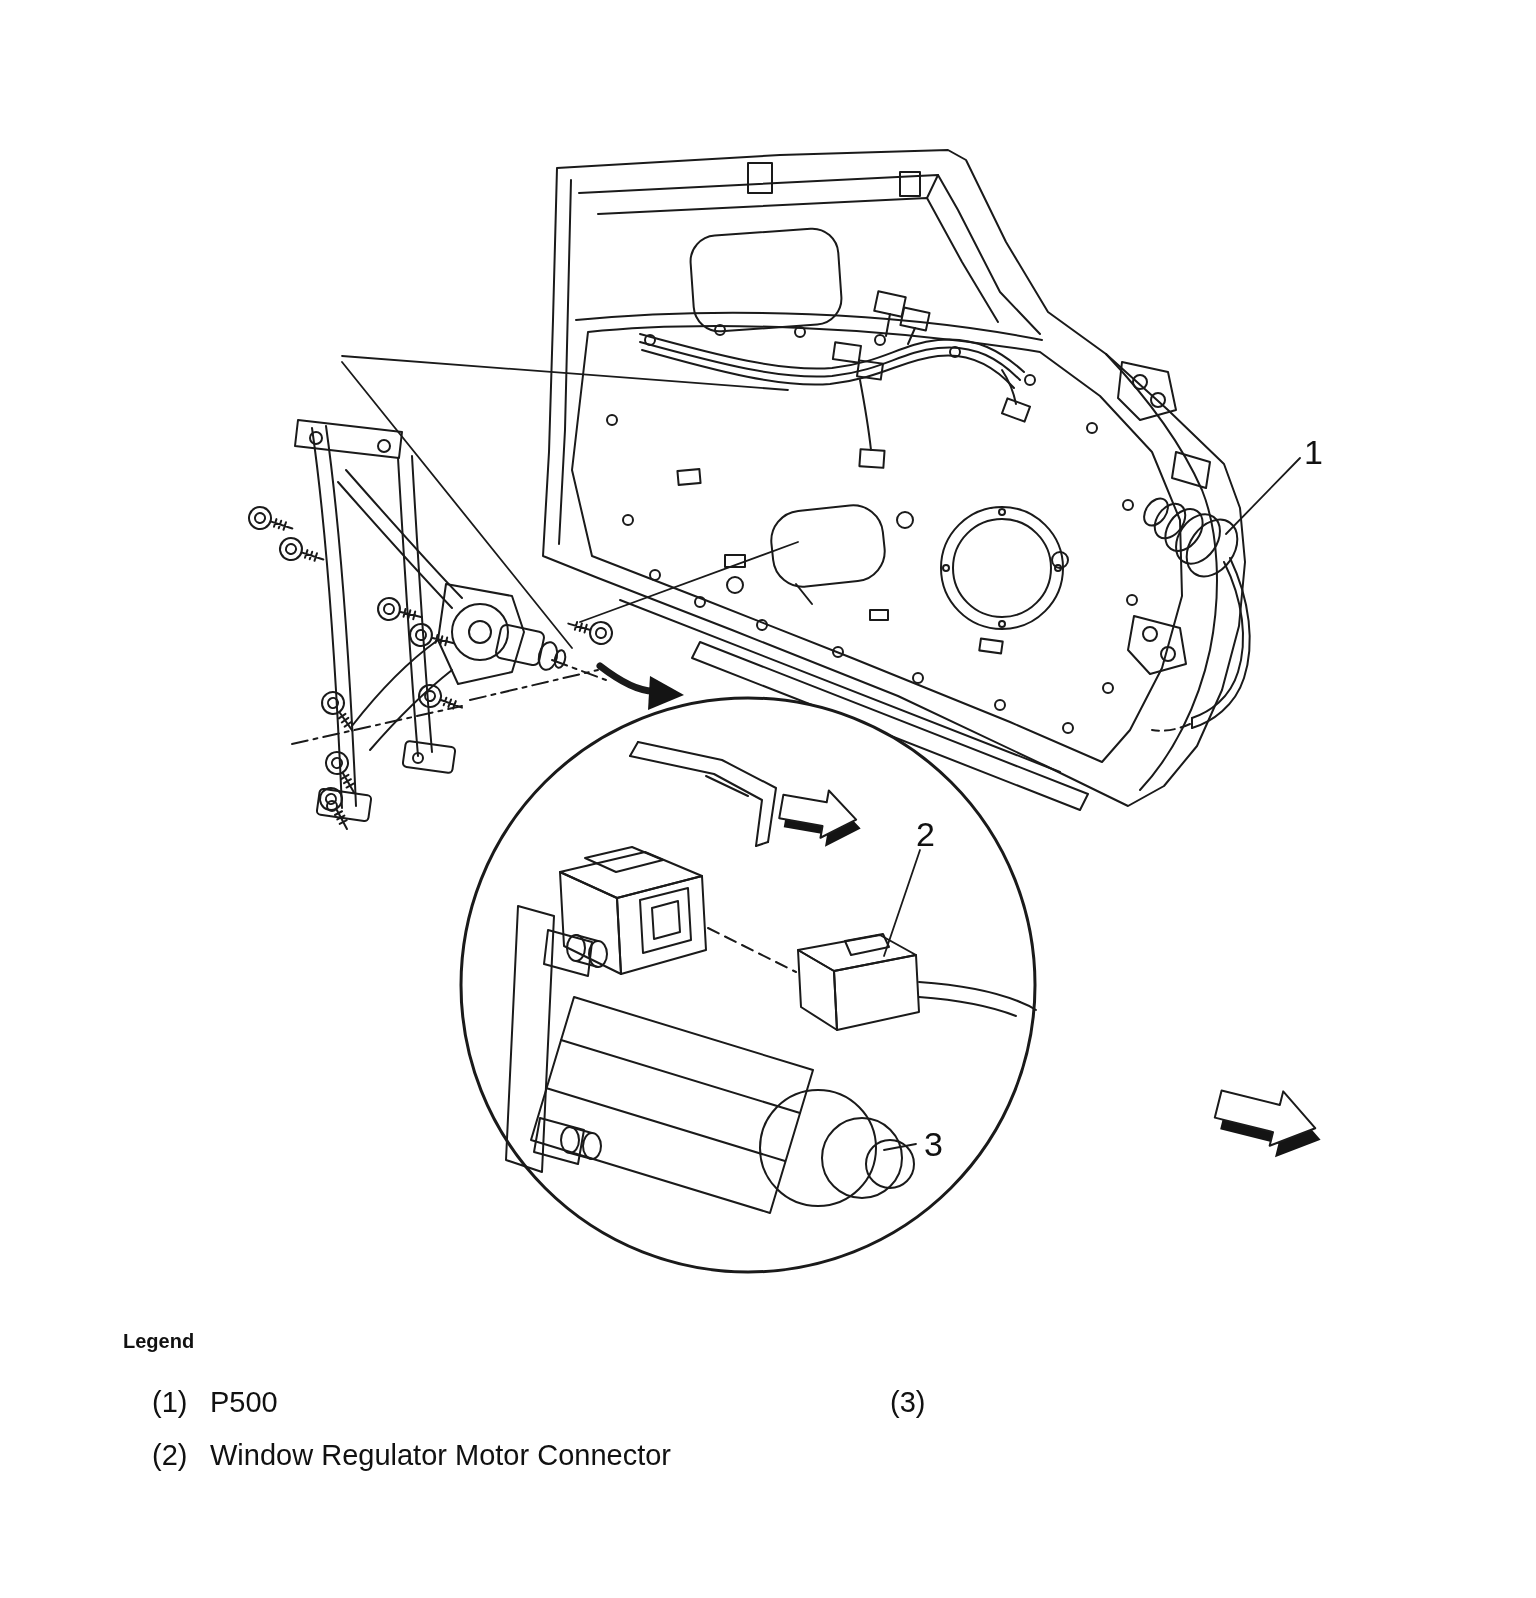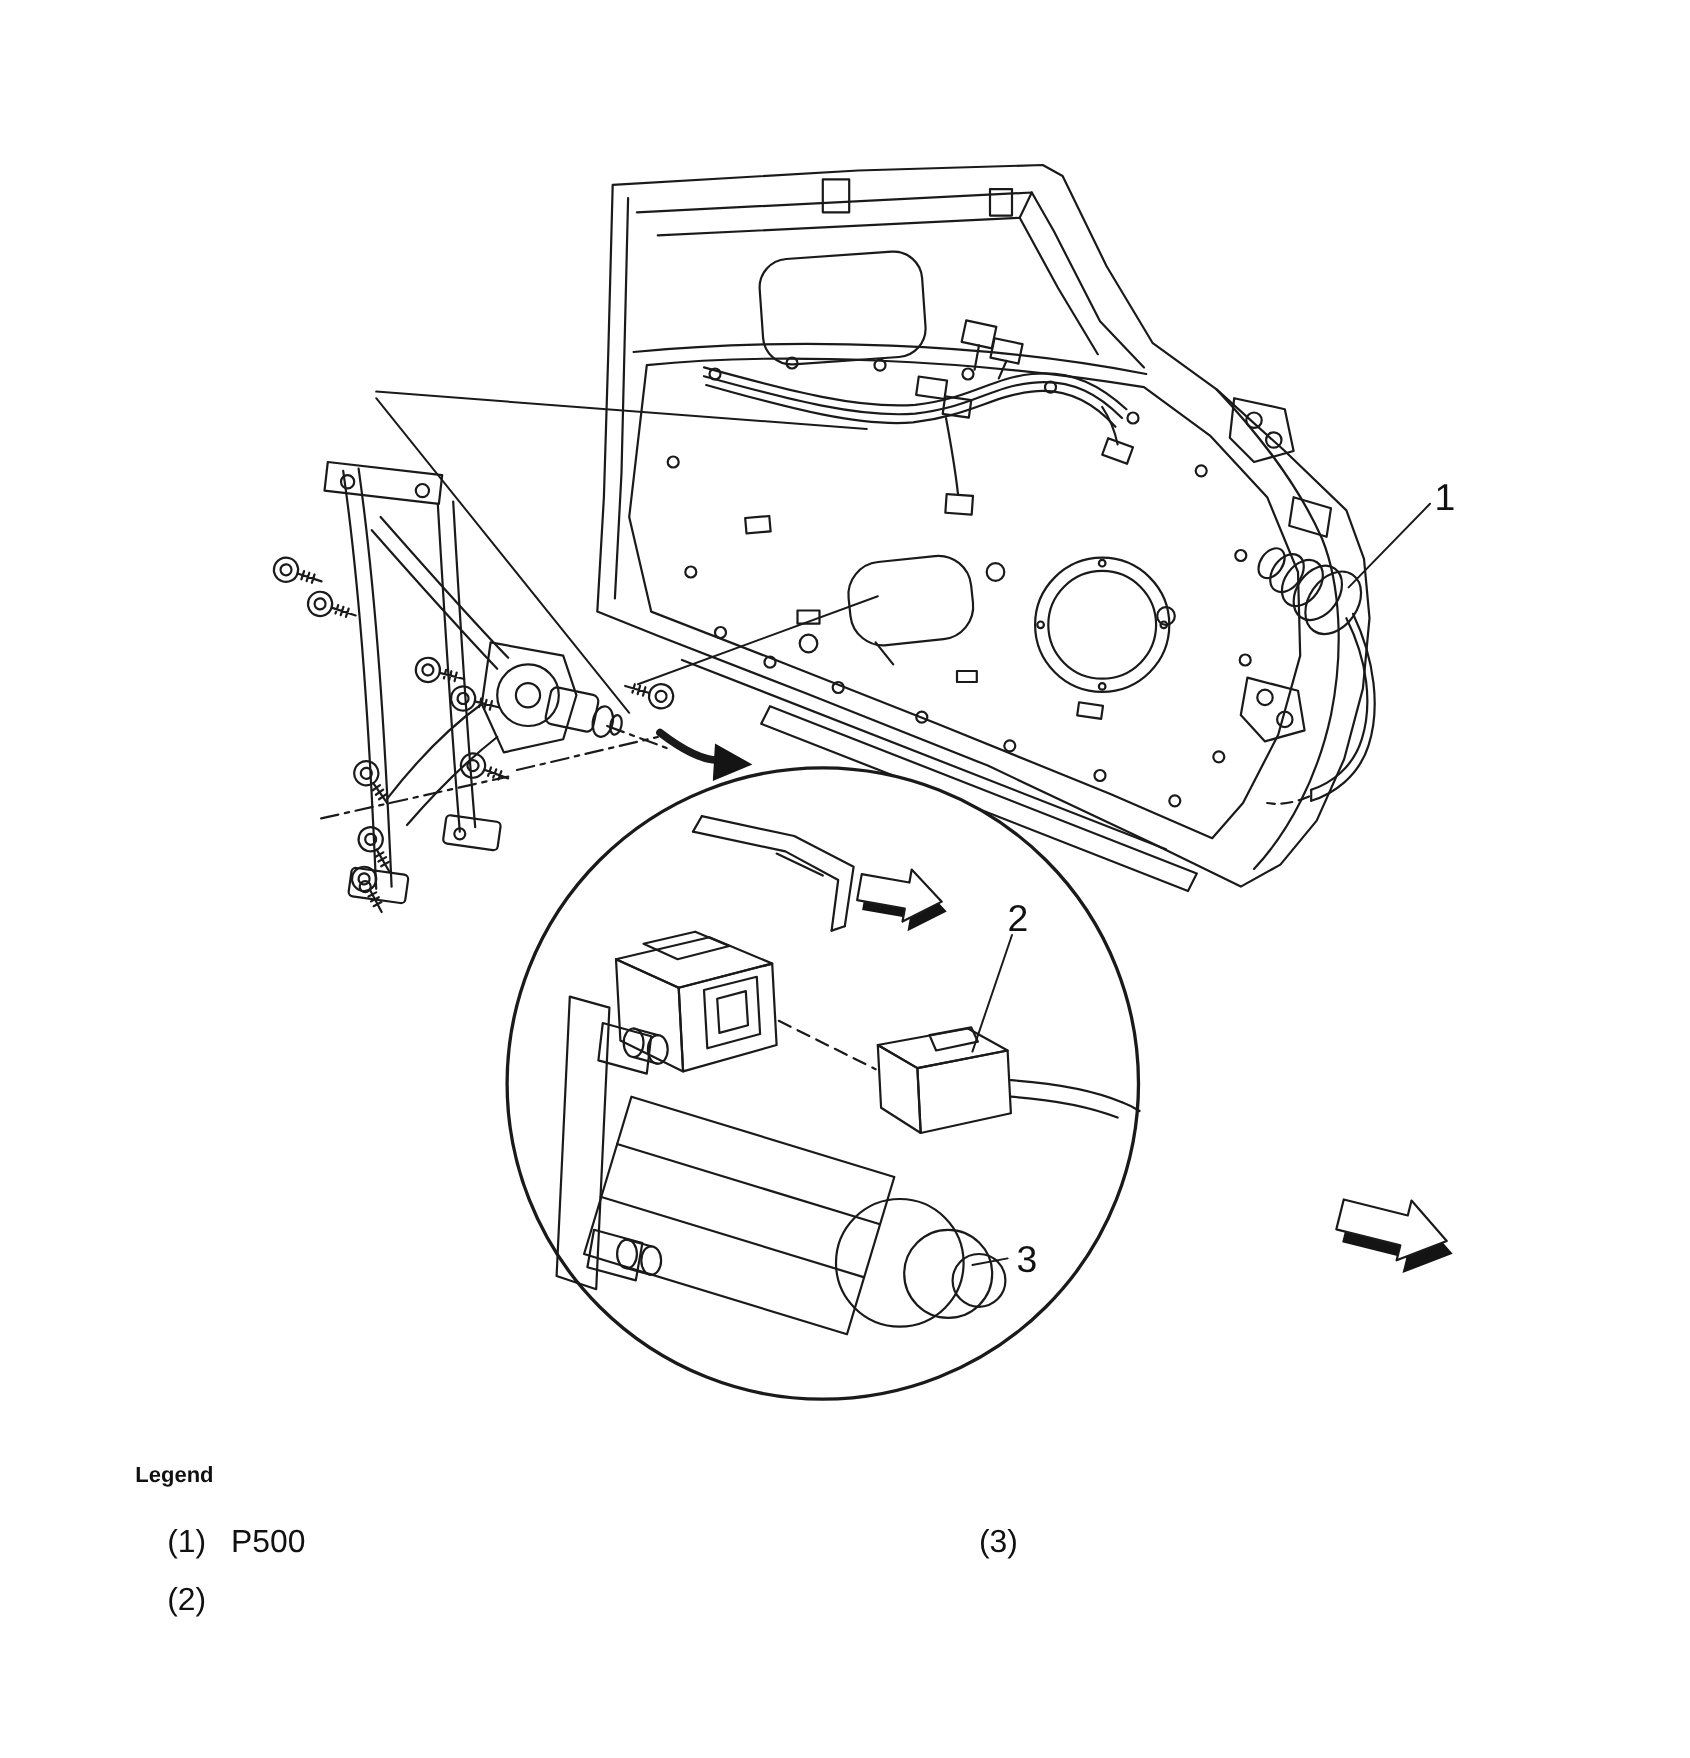--- a/index.html
+++ b/index.html
@@ -256,20 +256,21 @@
 <div class="legend">
   <div class="legend-title">Legend</div>
 
   <div class="legend-col legend-col-left">
     <div class="legend-row">
       <span class="legend-num">(1)</span>
       <span class="legend-label">P500</span>
     </div>
     <div class="legend-row">
       <span class="legend-num">(2)</span>
+      <span class="legend-label">Window Regulator Motor Connector</span>
     </div>
   </div>
 
   <div class="legend-col legend-col-right">
     <div class="legend-row">
       <span class="legend-num">(3)</span>
     </div>
   </div>
 </div>
 

